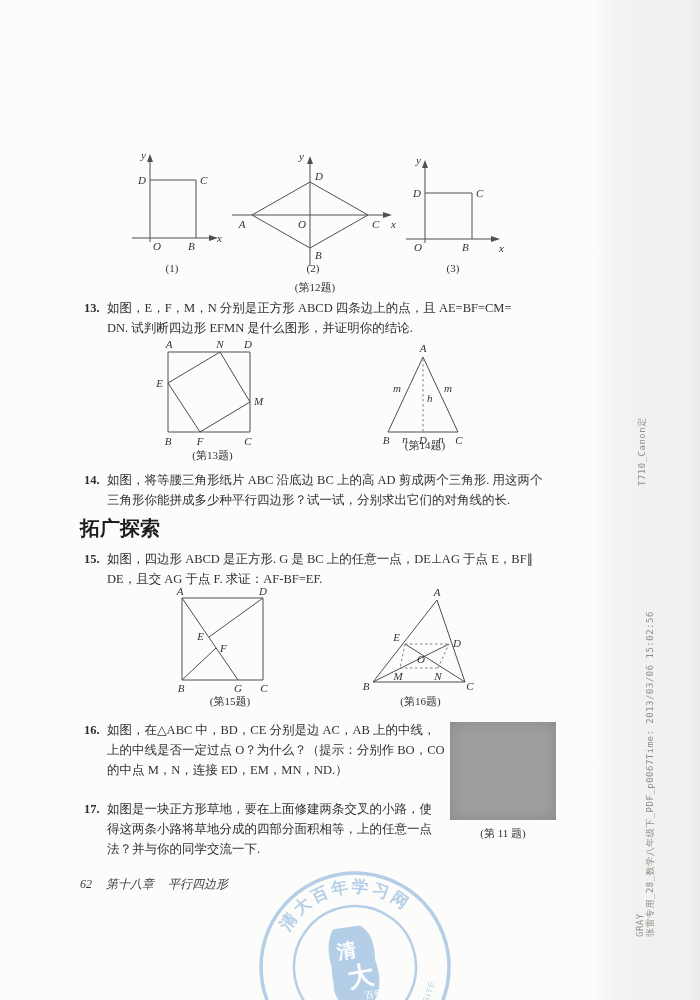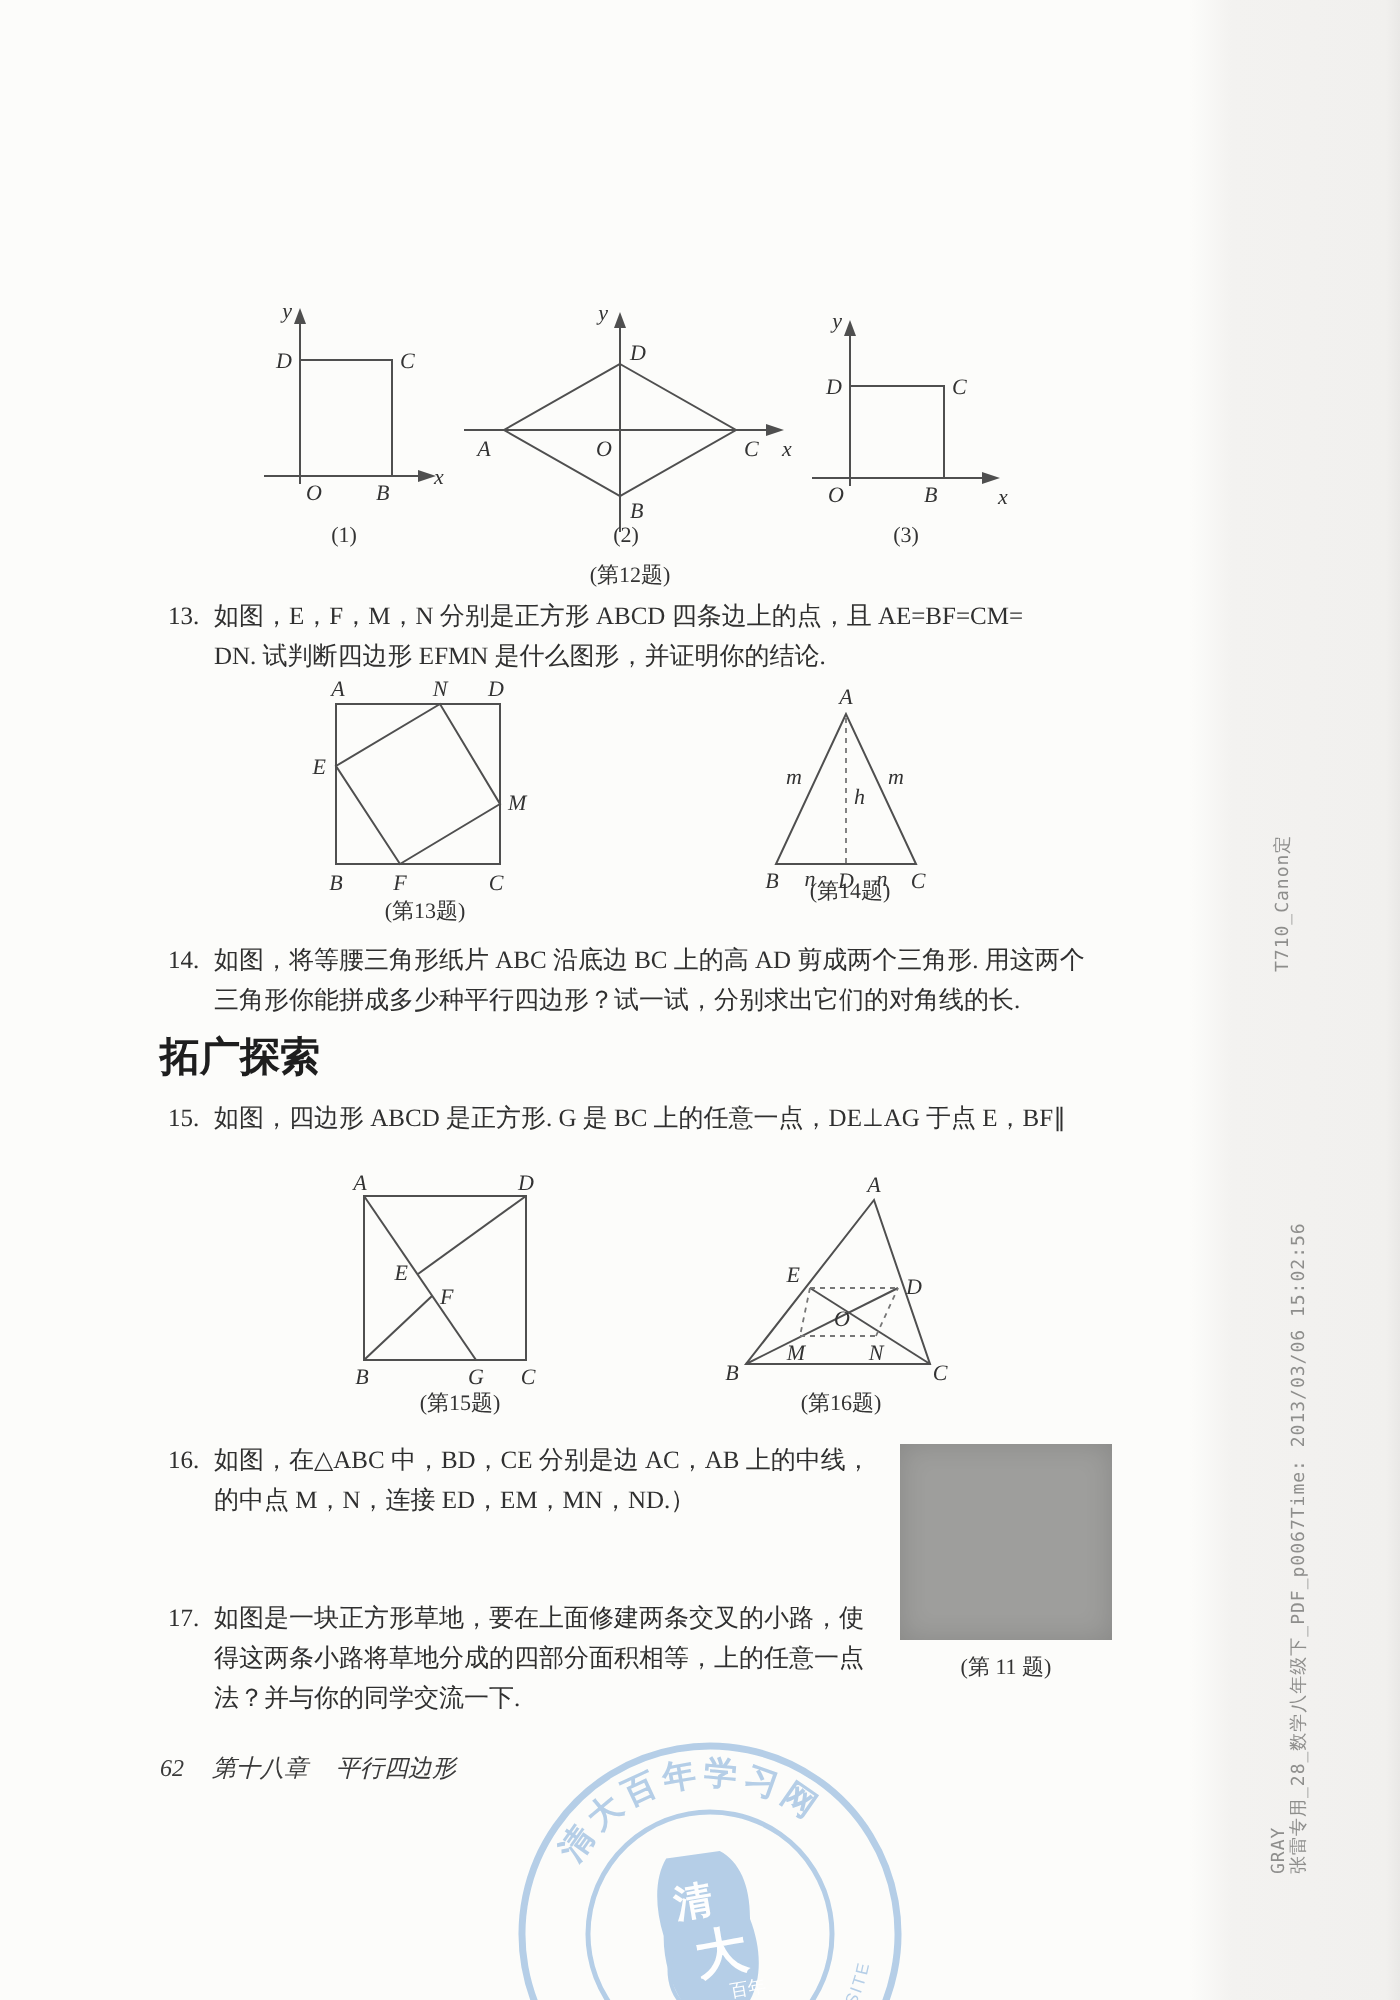--- a/index.html
+++ b/index.html
@@ -2,21 +2,21 @@
 <html><head>
 <meta charset="utf-8">
 <style>
   html,body{margin:0;padding:0;background:#e9e8e6;}
   .page{
     position:relative;width:700px;height:1000px;overflow:hidden;
     background:linear-gradient(90deg,#fcfcfa 0%,#fcfcfa 85%,#f3f2f0 88%,#f1f0ee 99%,#e9e8e6 100%);
     font-family:"Liberation Serif","DejaVu Sans",serif;color:#2f2f2f;
   }
   .prob{position:absolute;font-size:12.5px;line-height:20px;white-space:nowrap;color:#2f2f2f;}
-  .prob .pnum{position:absolute;left:-23px;top:0;}
+  .prob .pnum{position:absolute;left:-23px;top:0;font-weight:bold;}
   .pline{height:20px;}
   .cap{position:absolute;font-size:11px;color:#333;text-align:center;font-style:normal;white-space:nowrap;}
   .sechead{position:absolute;font-family:"Liberation Sans","DejaVu Sans",sans-serif;font-weight:700;font-size:20px;color:#1e1e1e;}
   .footer{position:absolute;left:80px;top:876px;font-size:12px;color:#3a3a3a;font-style:italic;}
   .footer span{margin-right:14px;}
   svg.fig{position:absolute;overflow:visible;}
   .fl{stroke:#4f4f4f;stroke-width:1;fill:none;}
   .fd{stroke:#767676;stroke-width:0.9;fill:none;stroke-dasharray:2.5 2.5;}
   .ah{fill:#4f4f4f;stroke:none;}
   svg.fig text{font-family:"Liberation Serif",serif;font-style:italic;font-size:11px;fill:#333;}
@@ -119,20 +119,21 @@
     <span class="pnum">14.</span>
     <div class="pline">如图，将等腰三角形纸片 ABC 沿底边 BC 上的高 AD 剪成两个三角形. 用这两个</div>
     <div class="pline">三角形你能拼成多少种平行四边形？试一试，分别求出它们的对角线的长.</div>
   </div>
 
   <div class="sechead" style="left:80px;top:515px">拓广探索</div>
 
   <div class="prob" style="left:107px;top:549px">
     <span class="pnum">15.</span>
     <div class="pline">如图，四边形 ABCD 是正方形. G 是 BC 上的任意一点，DE⊥AG 于点 E，BF∥</div>
+    <div class="pline">DE，且交 AG 于点 F. 求证：AF-BF=EF.</div>
   </div>
 
   <svg class="fig" style="left:170px;top:588px" width="120" height="110">
     <path class="fl" d="M12,10 H93 V92 H12 Z"></path>
     <line class="fl" x1="12" y1="10" x2="68" y2="92"></line>
     <line class="fl" x1="93" y1="10" x2="39" y2="49"></line>
     <line class="fl" x1="12" y1="92" x2="46" y2="60"></line>
     <text x="10" y="7" text-anchor="middle">A</text>
     <text x="93" y="7" text-anchor="middle">D</text>
     <text x="34" y="52" text-anchor="end">E</text>
@@ -158,20 +159,21 @@
     <text x="8" y="102" text-anchor="middle">B</text>
     <text x="40" y="92" text-anchor="middle">M</text>
     <text x="80" y="92" text-anchor="middle">N</text>
     <text x="112" y="102" text-anchor="middle">C</text>
   </svg>
   <div class="cap" style="left:358px;top:694px;width:125px">(第16题)</div>
 
   <div class="prob" style="left:107px;top:720px">
     <span class="pnum">16.</span>
     <div class="pline">如图，在△ABC 中，BD，CE 分别是边 AC，AB 上的中线，</div>
+    <div class="pline">上的中线是否一定过点 O？为什么？（提示：分别作 BO，CO</div>
     <div class="pline">的中点 M，N，连接 ED，EM，MN，ND.）</div>
   </div>
 
   <div class="grayimg"></div>
   <div class="cap" style="left:450px;top:826px;width:106px">(第 11 题)</div>
 
   <div class="prob" style="left:107px;top:799px">
     <span class="pnum">17.</span>
     <div class="pline">如图是一块正方形草地，要在上面修建两条交叉的小路，使</div>
     <div class="pline">得这两条小路将草地分成的四部分面积相等，上的任意一点</div>

